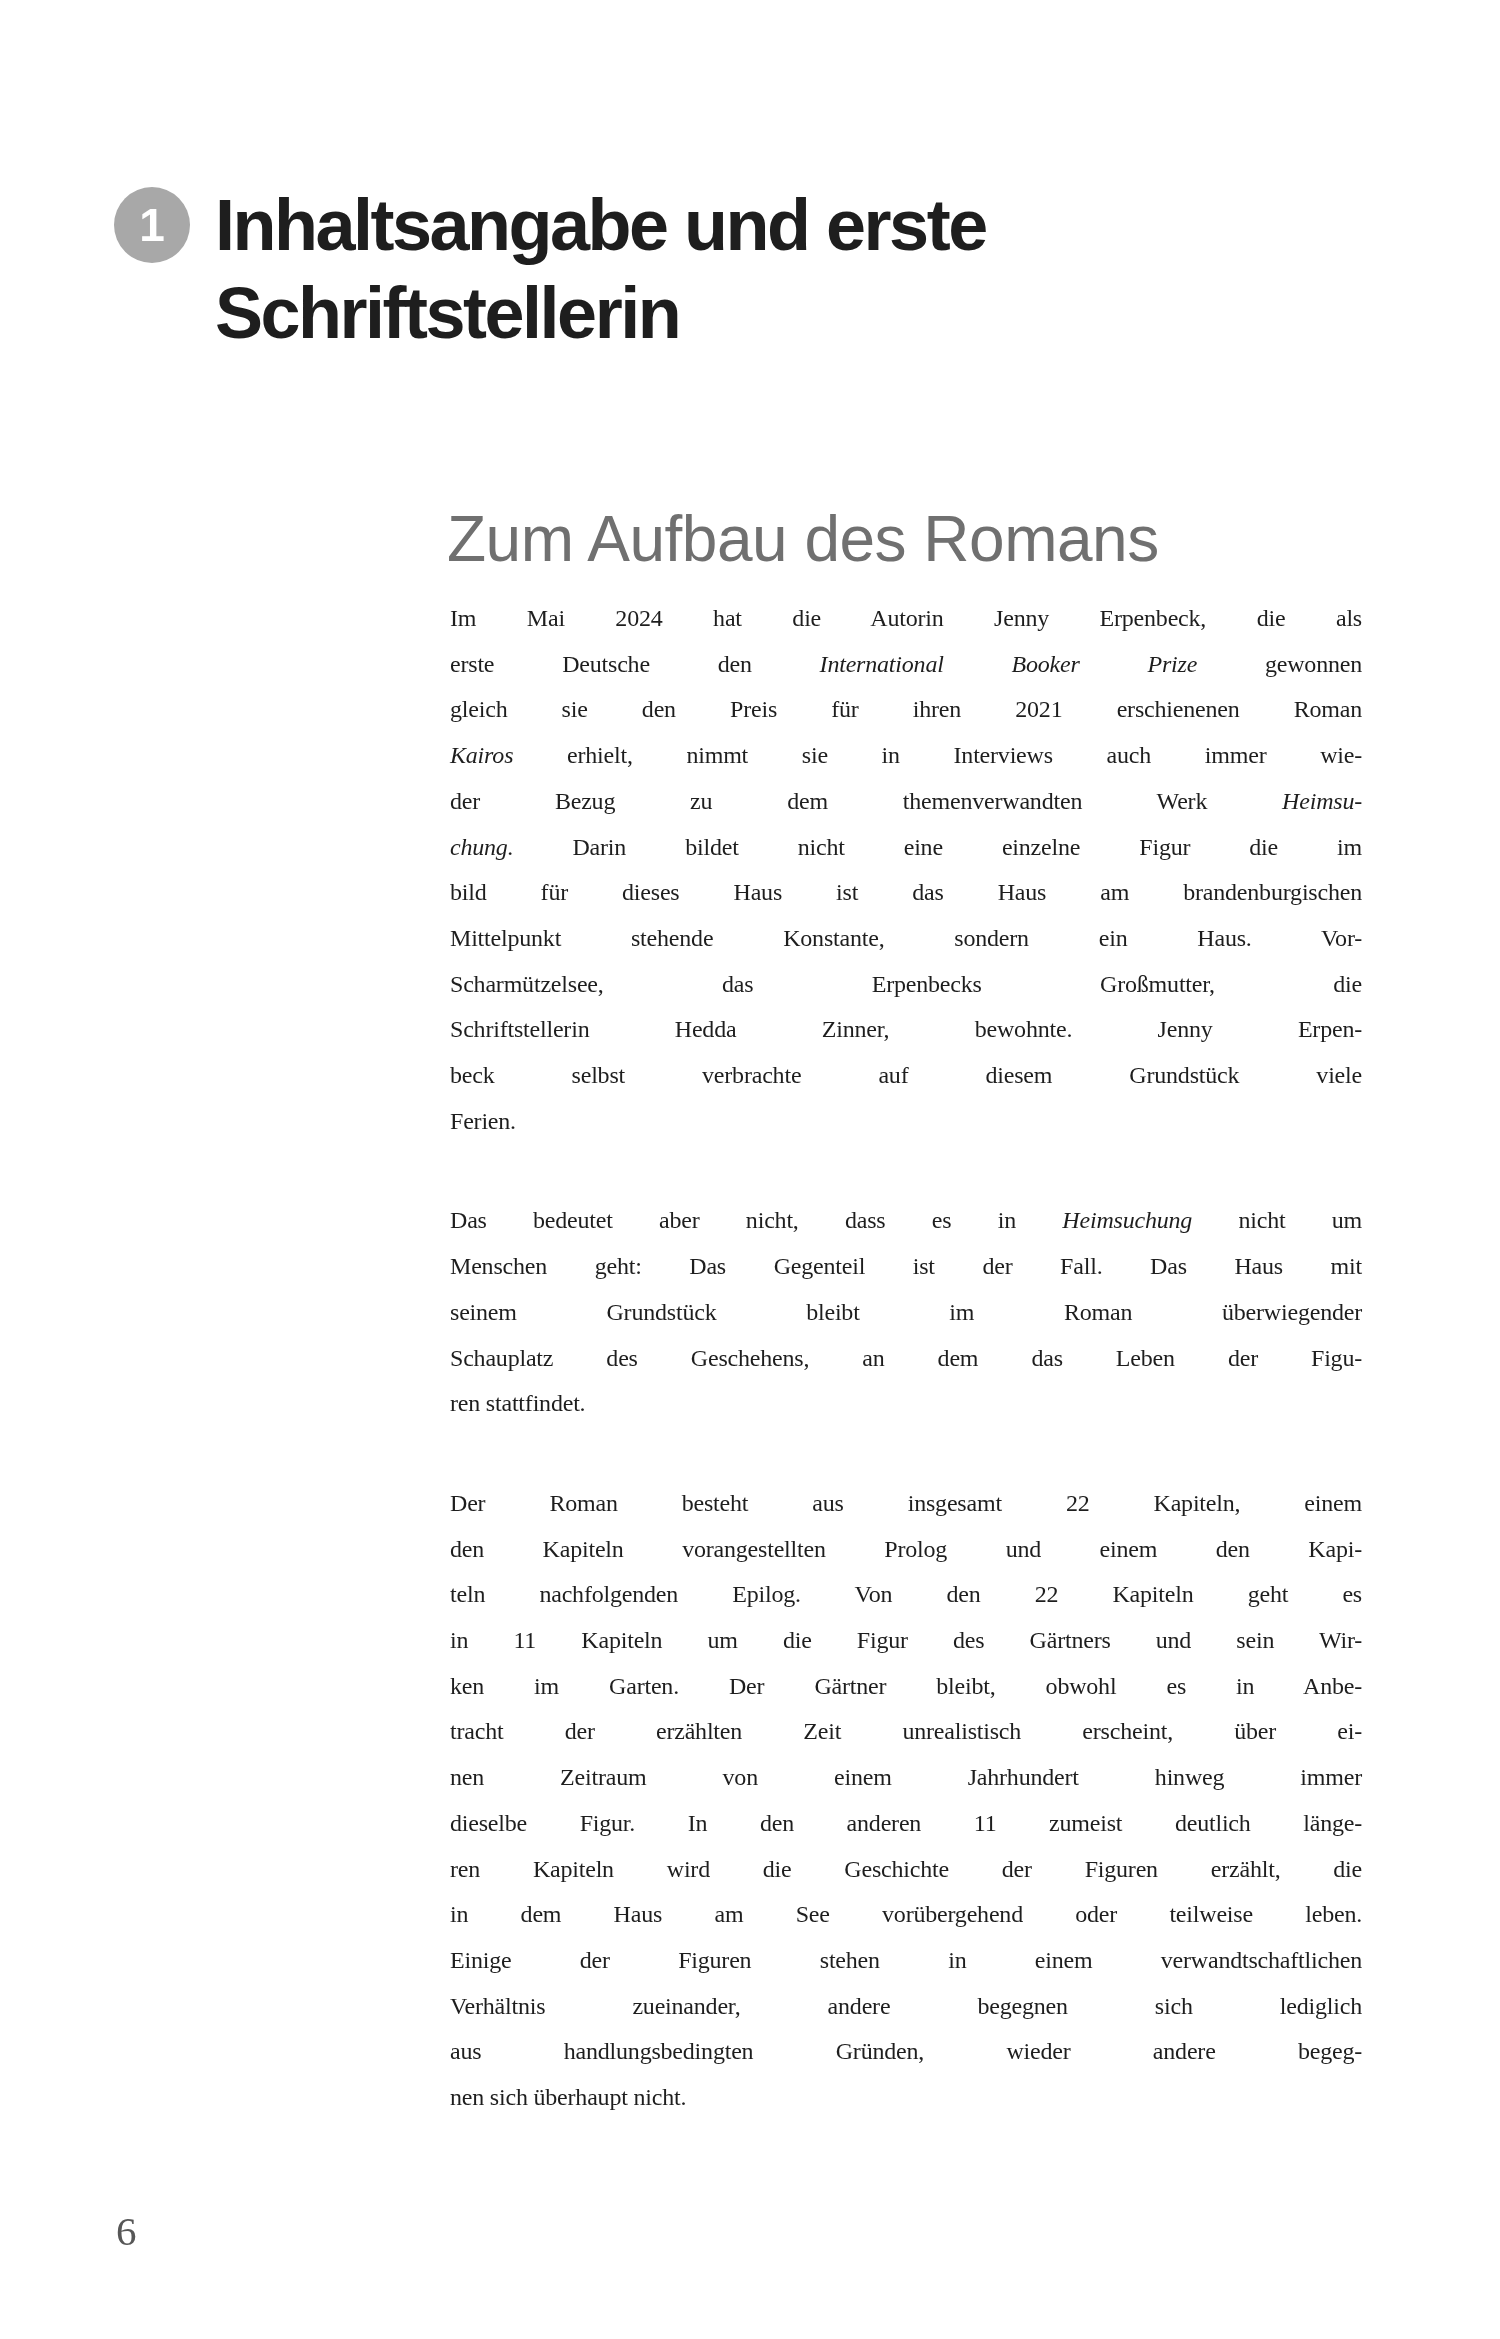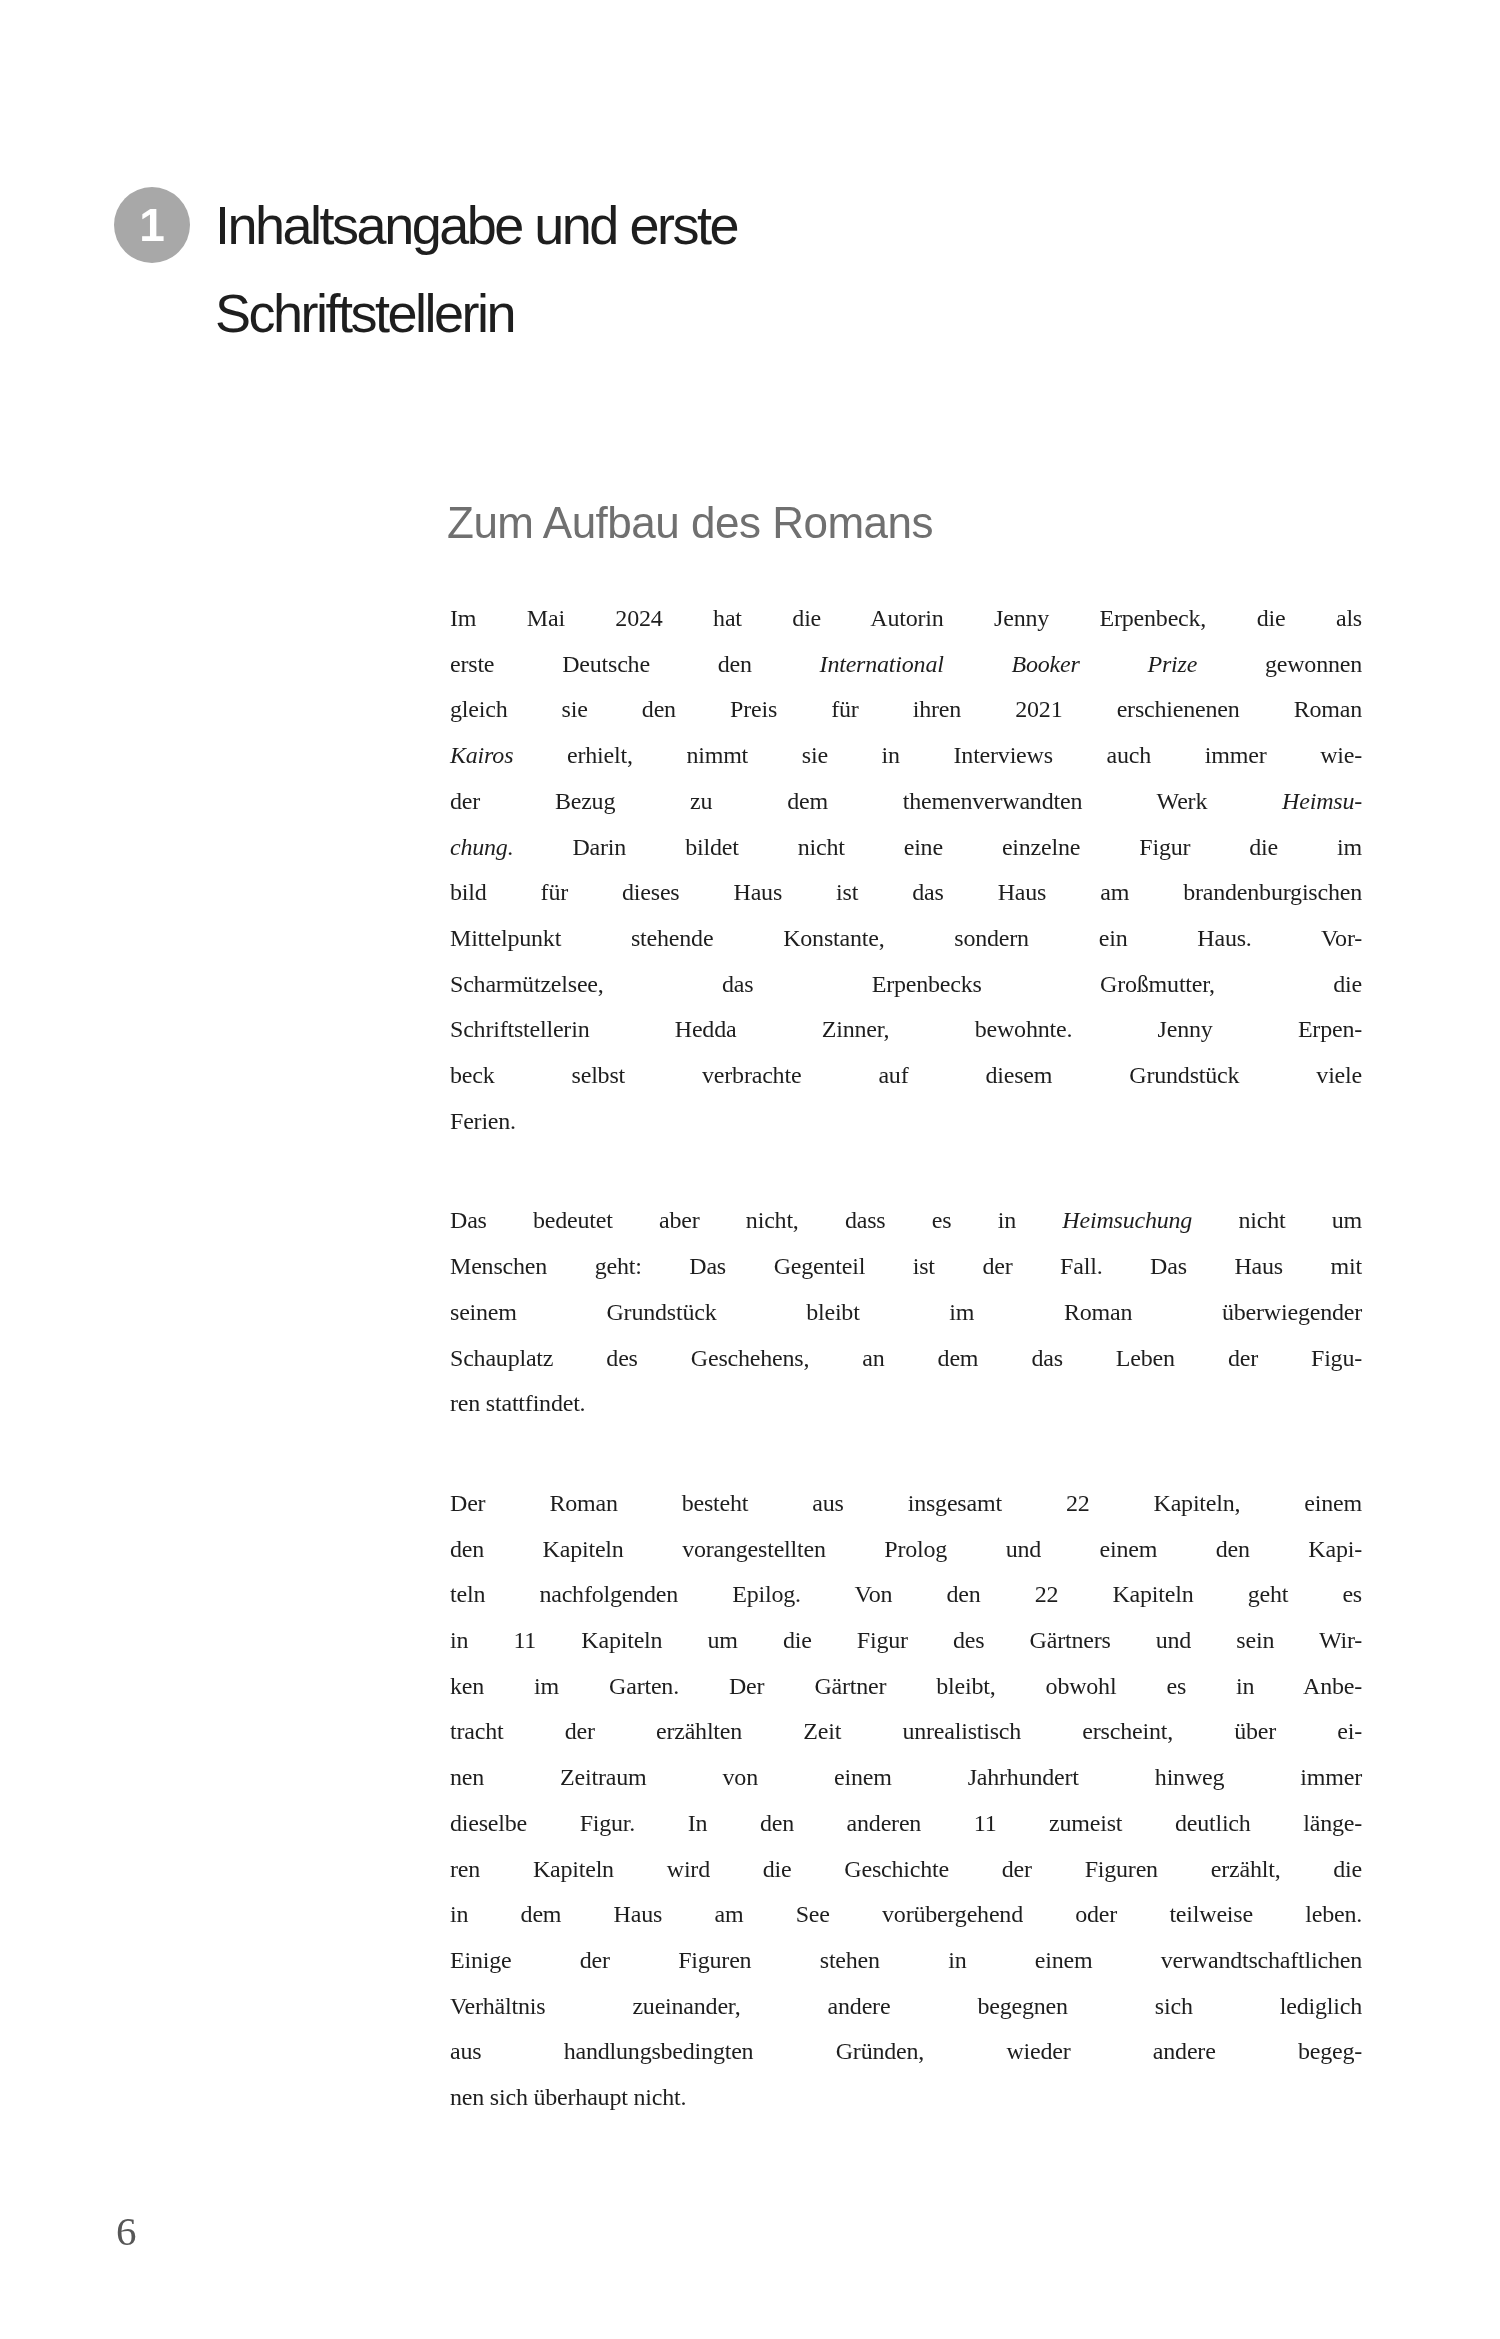--- a/index.html
+++ b/index.html
@@ -28,34 +28,34 @@
     font-weight: bold;
     font-size: 46px;
     line-height: 76px;
     text-align: center;
   }
   .chapter-heading {
     position: absolute;
     left: 215px;
     top: 181px;
     font-family: "Liberation Sans", sans-serif;
-    font-weight: normal;
-    font-size: 54px;
+    font-weight: bold;
+    font-size: 72px;
     line-height: 88px;
     letter-spacing: -2.5px;
     color: #1e1e1e;
     white-space: nowrap;
   }
   .section-heading {
     position: absolute;
     left: 447px;
-    top: 495px;
+    top: 511px;
     font-family: "Liberation Sans", sans-serif;
     font-weight: normal;
-    font-size: 44px;
+    font-size: 64px;
     line-height: 56px;
     letter-spacing: -0.5px;
     color: #707070;
     white-space: nowrap;
   }
   .body-text {
     position: absolute;
     left: 450px;
     top: 596px;
     width: 912px;

